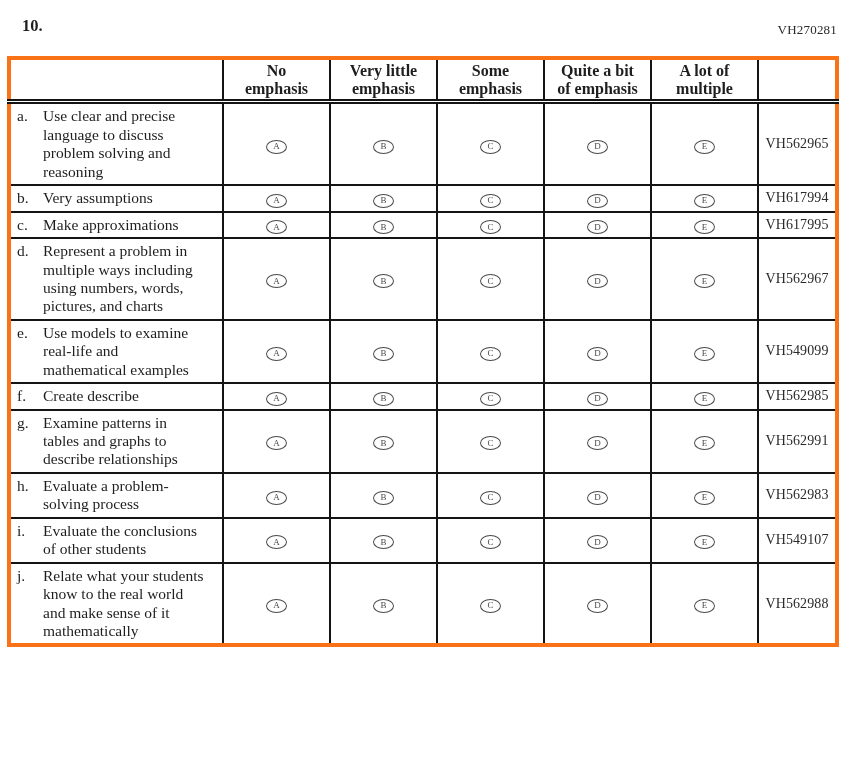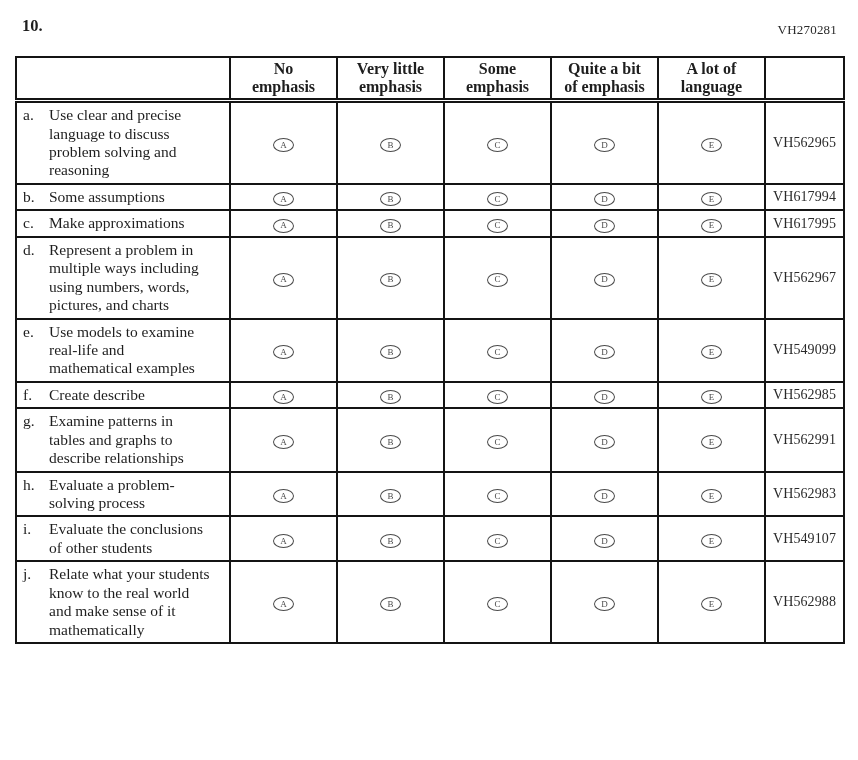--- a/index.html
+++ b/index.html
@@ -31,25 +31,25 @@
   }
   .q-text {
     margin-left: 6px;
     width: 615px;
     font-size: 16.5px;
     line-height: 1.25;
   }
   .q-text b { font-weight: bold; }
 
   table.grid {
-    margin: 19px 0 0 15px;
+    margin: 19px 0 0 7px;
     border-collapse: collapse;
     table-layout: fixed;
     width: 828px;
-    border: 2px solid #f97316;
+    border: 4px solid #f97316;
   }
   col.c-item { width: 214px; }
   col.c-opt  { width: 107px; }
   col.c-code { width: 79px;  }
 
   th, td { border: 2px solid #141414; }
 
   thead th {
     height: 44px;
     vertical-align: middle;
@@ -127,21 +127,21 @@
       <th class="item-h"></th>
       <th class="opt-h">No
 emphasis</th>
         <th class="opt-h">Very little
 emphasis</th>
         <th class="opt-h">Some
 emphasis</th>
         <th class="opt-h">Quite a bit
 of emphasis</th>
         <th class="opt-h">A lot of
-language</th>
+multiple</th>
         <th class="code-h"></th>
     </tr>
   </thead>
   <tbody>
       <tr>
         <td class="item">
           <div class="item-inner">
             <span class="ltr">a.</span>
             <span class="txt">Use clear and precise language to discuss problem solving and reasoning</span>
           </div>
@@ -150,21 +150,21 @@
         <td class="opt"><span class="bubble">B</span></td>
         <td class="opt"><span class="bubble">C</span></td>
         <td class="opt"><span class="bubble">D</span></td>
         <td class="opt"><span class="bubble">E</span></td>
         <td class="code">VH562965</td>
       </tr>
       <tr>
         <td class="item">
           <div class="item-inner">
             <span class="ltr">b.</span>
-            <span class="txt">Some assumptions</span>
+            <span class="txt">Very assumptions</span>
           </div>
         </td>
         <td class="opt"><span class="bubble">A</span></td>
         <td class="opt"><span class="bubble">B</span></td>
         <td class="opt"><span class="bubble">C</span></td>
         <td class="opt"><span class="bubble">D</span></td>
         <td class="opt"><span class="bubble">E</span></td>
         <td class="code">VH617994</td>
       </tr>
       <tr>

